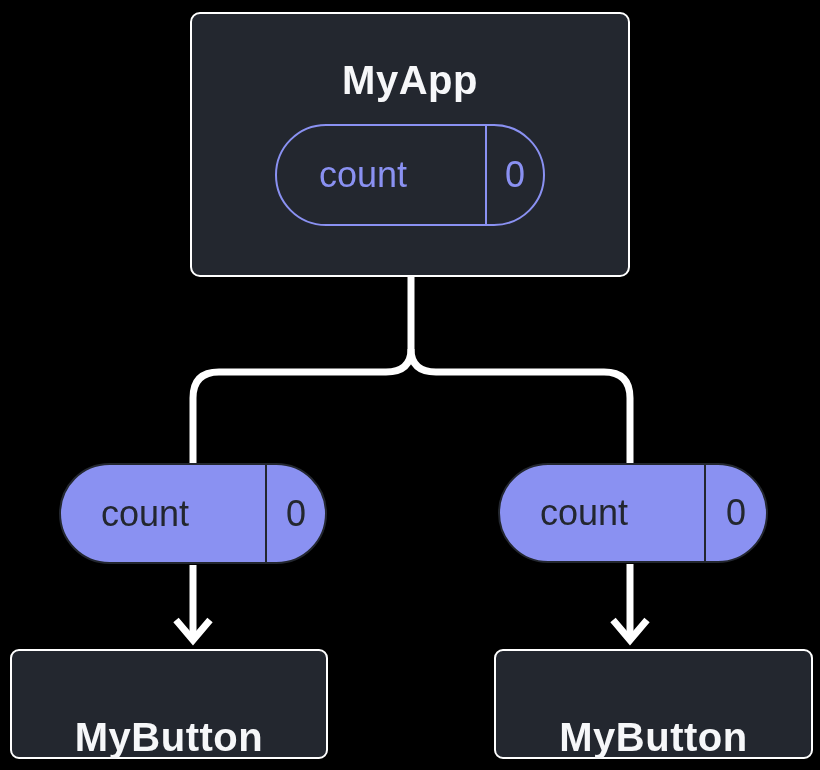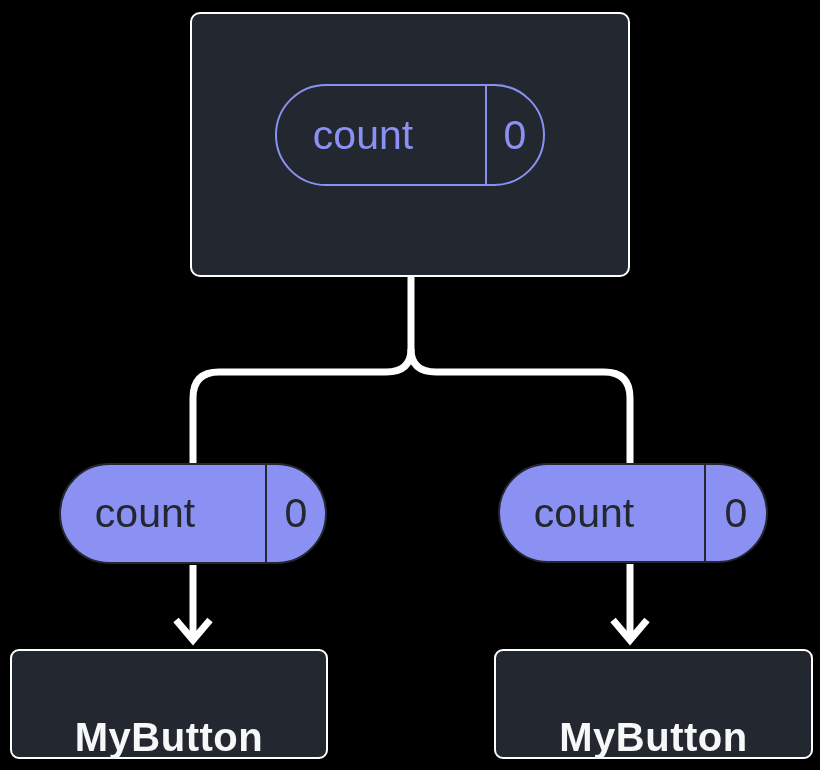--- a/index.html
+++ b/index.html
@@ -21,21 +21,21 @@
   .node-title{
     color:#F6F7F9;font-size:40px;font-weight:600;letter-spacing:0.5px;
     line-height:1;white-space:nowrap;
   }
   #myapp-node{left:190px;top:12px;width:440px;height:265px;justify-content:flex-start;padding-top:46px;}
   #mybutton-left-node{left:10px;top:649px;width:318px;height:110px;border-radius:9px;}
   #mybutton-right-node{left:494px;top:649px;width:319px;height:110px;border-radius:9px;}
 
   .pill{
     box-sizing:border-box;display:flex;align-items:stretch;
-    border-radius:999px;font-size:41px;line-height:1;white-space:nowrap;gap:36px;
+    border-radius:999px;font-size:36px;line-height:1;white-space:nowrap;gap:36px;
   }
   .pill .seg{display:flex;align-items:center;justify-content:center;}
   .pill .seg-l{flex:0 0 auto;}
   .pill .seg-r{flex:1 1 auto;}
 
   .pill-outline{
     width:270px;height:102px;margin-top:24px;
     border:2.5px solid #8A91F2;color:#8A91F2;background:transparent;
   }
   .pill-outline .seg-l{width:172px;}
@@ -68,20 +68,21 @@
       <path d="M176 620 L193 640 L210 620" stroke="#FFFFFF" stroke-width="7" stroke-linejoin="miter"></path>
     </g>
 
     <g>
       <path d="M630 564 L630 635" stroke="#FFFFFF" stroke-width="7"></path>
       <path d="M613 620 L630 640 L647 620" stroke="#FFFFFF" stroke-width="7" stroke-linejoin="miter"></path>
     </g>
   </svg>
 
   <div class="node" id="myapp-node">
+    <div class="node-title">MyApp</div>
     <div class="pill pill-outline">
       <div class="seg seg-l">count</div>
       <div class="seg seg-r">0</div>
     </div>
   </div>
 
   <div class="pill pill-filled" id="prop-pill-left">
     <div class="seg seg-l">count</div>
     <div class="seg seg-r">0</div>
   </div>

